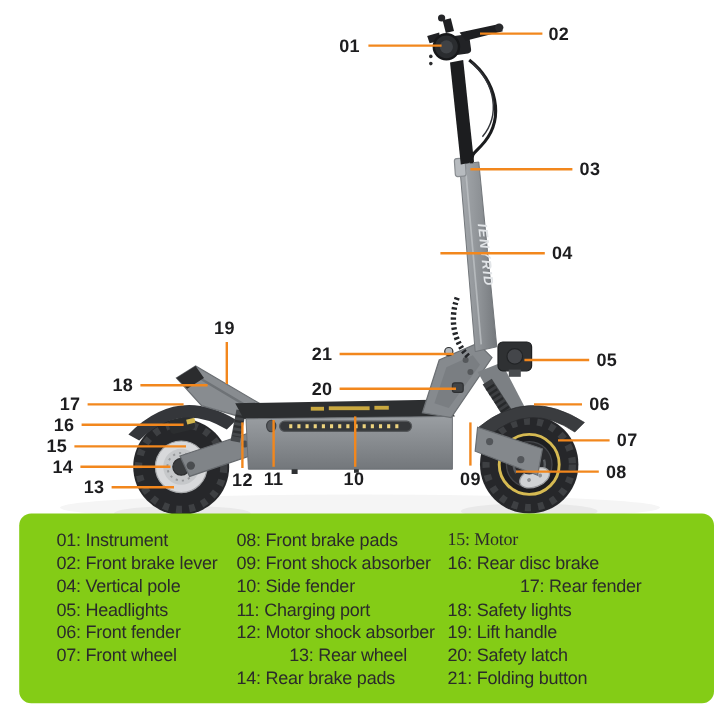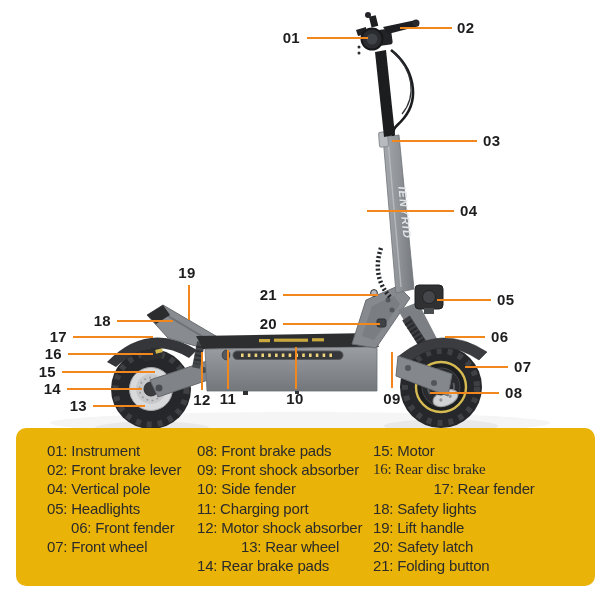--- a/index.html
+++ b/index.html
@@ -190,41 +190,41 @@
         <text x="111" y="326" text-anchor="end" class="co-num" fill="#1D1D1F">18</text>
         <line x1="189" y1="285" x2="189" y2="320" stroke="#F2871D" stroke-width="2"></line>
         <text x="187" y="278" text-anchor="middle" class="co-num" fill="#1D1D1F">19</text>
         <line x1="283" y1="324" x2="380" y2="324" stroke="#F2871D" stroke-width="2"></line>
         <text x="277" y="329" text-anchor="end" class="co-num" fill="#1D1D1F">20</text>
         <line x1="283" y1="295" x2="378" y2="295" stroke="#F2871D" stroke-width="2"></line>
         <text x="277" y="300" text-anchor="end" class="co-num" fill="#1D1D1F">21</text>
       </g>
   </svg>
 
-  <div class="legend" id="legend" style="background: #eab308;">
+  <div class="legend" id="legend" style="background: #84cc16;">
       <div class="legend-col">
         <div class="legend-item" style="color: rgb(43, 43, 43);">01: Instrument</div>
         <div class="legend-item" style="color: rgb(43, 43, 43);">02: Front brake lever</div>
         <div class="legend-item" style="color: rgb(43, 43, 43);">04: Vertical pole</div>
         <div class="legend-item" style="color: rgb(43, 43, 43);">05: Headlights</div>
-        <div class="legend-item" style="color: rgb(43, 43, 43); margin-left: 24px;">06: Front fender</div>
+        <div class="legend-item" style="color: rgb(43, 43, 43);">06: Front fender</div>
         <div class="legend-item" style="color: rgb(43, 43, 43);">07: Front wheel</div>
       </div>
       <div class="legend-col">
         <div class="legend-item" style="color: rgb(43, 43, 43);">08: Front brake pads</div>
         <div class="legend-item" style="color: rgb(43, 43, 43);">09: Front shock absorber</div>
         <div class="legend-item" style="color: rgb(43, 43, 43);">10: Side fender</div>
         <div class="legend-item" style="color: rgb(43, 43, 43);">11: Charging port</div>
         <div class="legend-item" style="color: rgb(43, 43, 43);">12: Motor shock absorber</div>
         <div class="legend-item" style="color: rgb(43, 43, 43); margin-left: 44px;">13: Rear wheel</div>
         <div class="legend-item" style="color: rgb(43, 43, 43);">14: Rear brake pads</div>
       </div>
       <div class="legend-col">
-        <div class="legend-item" style="color: rgb(43, 43, 43);">15: Motor</div>
-        <div class="legend-item" style="color: rgb(43, 43, 43); font-family: Liberation Serif, serif;">16: Rear disc brake</div>
+        <div class="legend-item" style="color: rgb(43, 43, 43); font-family: Liberation Serif, serif;">15: Motor</div>
+        <div class="legend-item" style="color: rgb(43, 43, 43);">16: Rear disc brake</div>
         <div class="legend-item" style="color: rgb(43, 43, 43); text-align: center;">17: Rear fender</div>
         <div class="legend-item" style="color: rgb(43, 43, 43);">18: Safety lights</div>
         <div class="legend-item" style="color: rgb(43, 43, 43);">19: Lift handle</div>
         <div class="legend-item" style="color: rgb(43, 43, 43);">20: Safety latch</div>
         <div class="legend-item" style="color: rgb(43, 43, 43);">21: Folding button</div>
       </div>
     </div>
 </div>
 
 </body></html>

